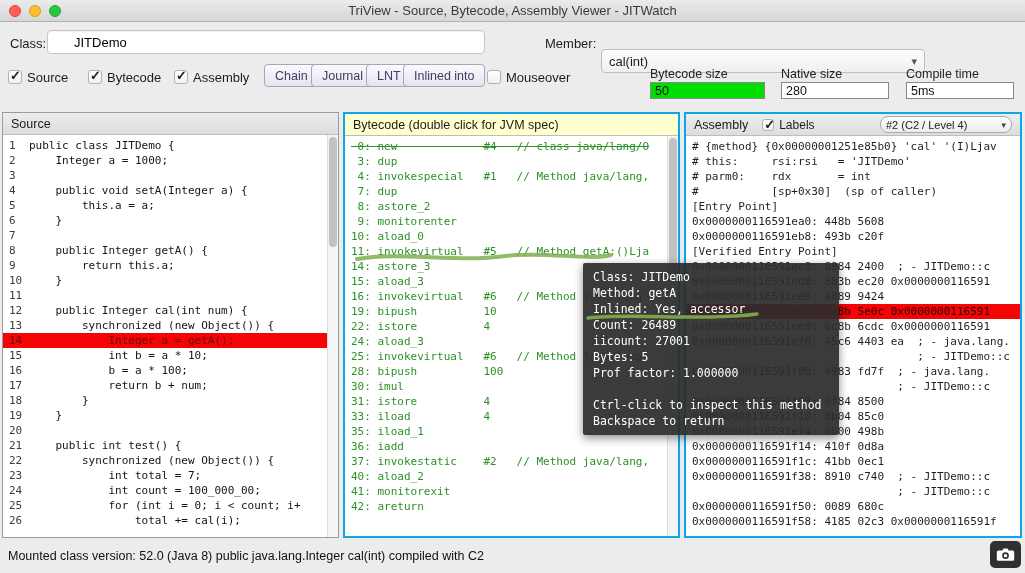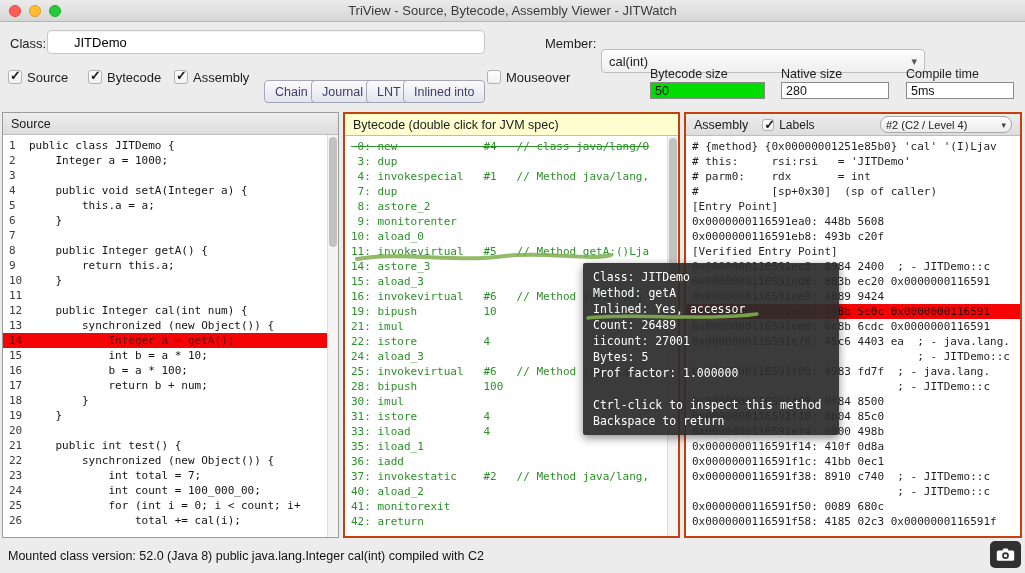--- a/index.html
+++ b/index.html
@@ -18,29 +18,29 @@
   
   .lbl{position:absolute;font-size:13px;color:#1d1d1f;}
   .text-input{position:absolute;background:#fff;border:1px solid #c6c6c6;border-radius:4px;height:24px;font-size:13px;display:flex;align-items:center;padding:0 26px;box-shadow:inset 0 1px 2px rgba(0,0,0,.05);}
   .combo{position:absolute;background:linear-gradient(#fdfdfd,#efefef);border:1px solid #bdbdbd;border-radius:4px;height:24px;display:flex;align-items:center;justify-content:space-between;padding:0 7px;font-size:13px;color:#1d1d1f;}
   .combo .arrow{color:#555;font-size:11px;margin-left:6px;}
 
   
   .check-item{position:absolute;display:flex;gap:5px;align-items:center;font-size:13px;color:#1d1d1f;height:22px;}
   .cb{width:14px;height:14px;background:linear-gradient(#ffffff,#f1f1f1);border:1px solid #b2b2b2;border-radius:3px;position:relative;flex:0 0 auto;}
   .cb.checked::after{content:"\2713";position:absolute;left:1px;top:-3px;font-size:13px;font-weight:bold;color:#222;}
-  .btn{position:absolute;height:23px;padding:0 10px;display:flex;align-items:center;background:linear-gradient(#fbfbfd,#e4e4ee);border:1px solid #a6a6ba;border-radius:4px;font-size:12.5px;color:#3d3d66;margin-top:16px;}
+  .btn{position:absolute;height:23px;padding:0 10px;display:flex;align-items:center;background:linear-gradient(#fbfbfd,#e4e4ee);border:1px solid #a6a6ba;border-radius:4px;font-size:12.5px;color:#3d3d66;}
 
   .stat-label{position:absolute;font-size:12.5px;color:#222;}
   .stat-field{position:absolute;height:17px;border:1px solid #8a8a8a;background:#fff;font-size:12.5px;color:#111;display:flex;align-items:center;padding:0 4px;}
   .stat-field.green{background:#00dd00;}
 
   
   .panel{position:absolute;top:112px;height:426px;background:#fff;border:1px solid #9b9b9b;display:flex;flex-direction:column;overflow:hidden;}
-  .panel.focus{border:2px solid #c2410c;}
+  .panel.focus{border:2px solid #0ea5e9;}
   .panel-header{height:22px;flex:0 0 22px;background:linear-gradient(#ededed,#dddddd);border-bottom:1px solid #bdbdbd;display:flex;align-items:center;padding:0 8px;font-size:12.5px;color:#1b1b1b;}
   .panel-header.yellow{background:#ffffcf;}
   .panel-body{position:relative;flex:1;overflow:hidden;font-family:"DejaVu Sans Mono",monospace;font-size:11px;line-height:15px;padding-top:3px;}
 
   #source-panel{left:2px;width:337px;}
   #bytecode-panel{left:343px;width:337px;}
   #assembly-panel{left:684px;width:338px;}
 
   .src-line{display:flex;height:15px;}
   .src-line .ln{flex:0 0 26px;padding-left:6px;color:#3b3b3b;}
@@ -297,21 +297,20 @@
   <div class="bc-line"><span>11: invokevirtual   #5   // Method getA:()Lja</span></div>
 
   <div class="bc-line"><span>14: astore_3</span></div>
 
   <div class="bc-line"><span>15: aload_3</span></div>
 
   <div class="bc-line"><span>16: invokevirtual   #6   // Method java/lang</span></div>
 
   <div class="bc-line"><span>19: bipush          10</span></div>
 
-  <div class="bc-line"><span>21: imul</span></div>
 
   <div class="bc-line"><span>22: istore          4</span></div>
 
   <div class="bc-line"><span>24: aload_3</span></div>
 
   <div class="bc-line"><span>25: invokevirtual   #6   // Method java/lang</span></div>
 
   <div class="bc-line"><span>28: bipush          100</span></div>
 
   <div class="bc-line"><span>30: imul</span></div>

